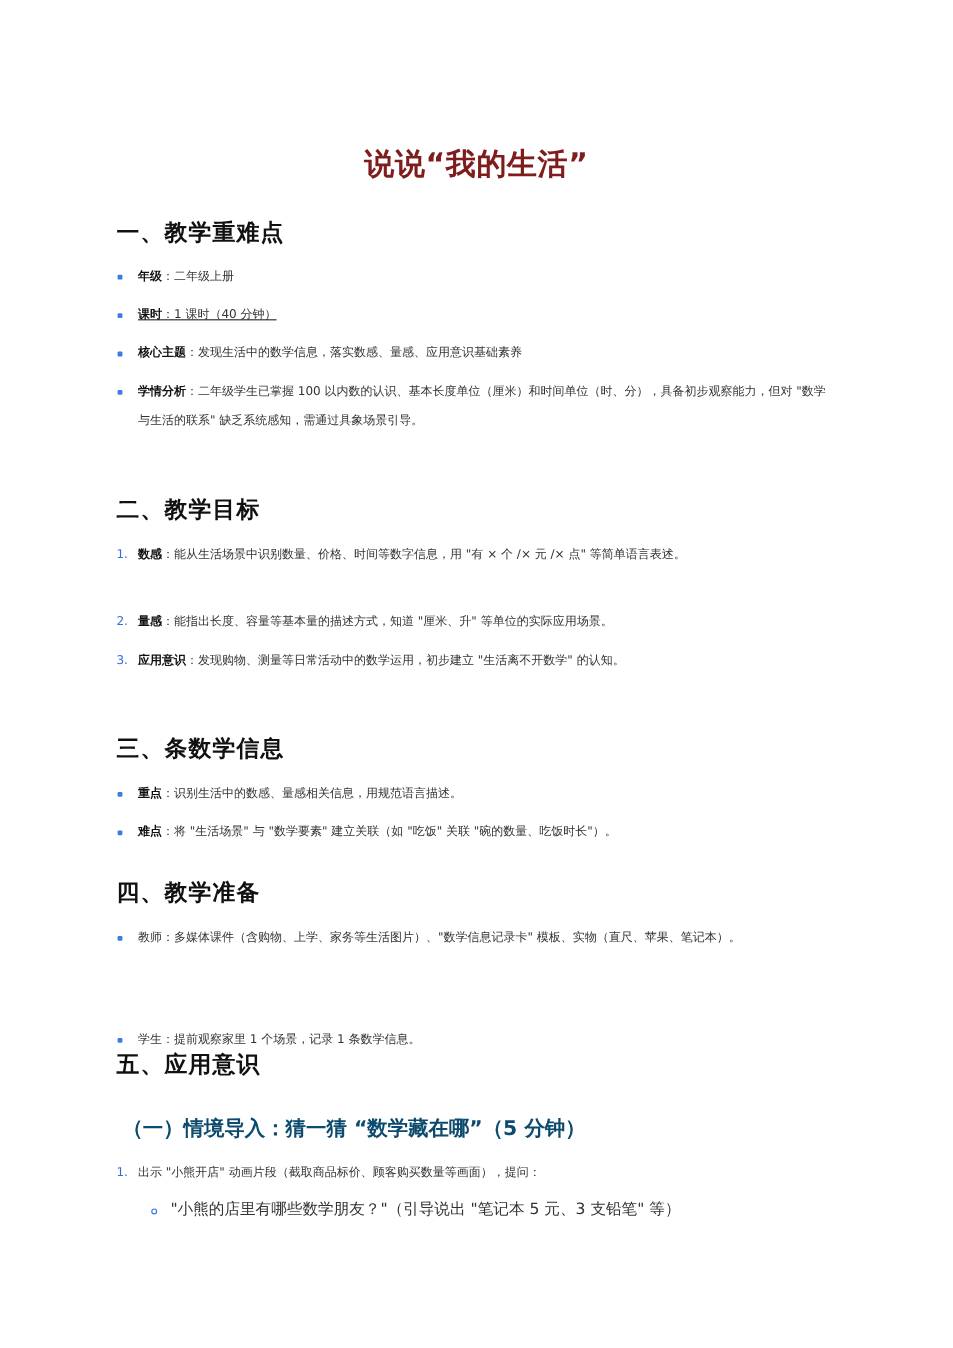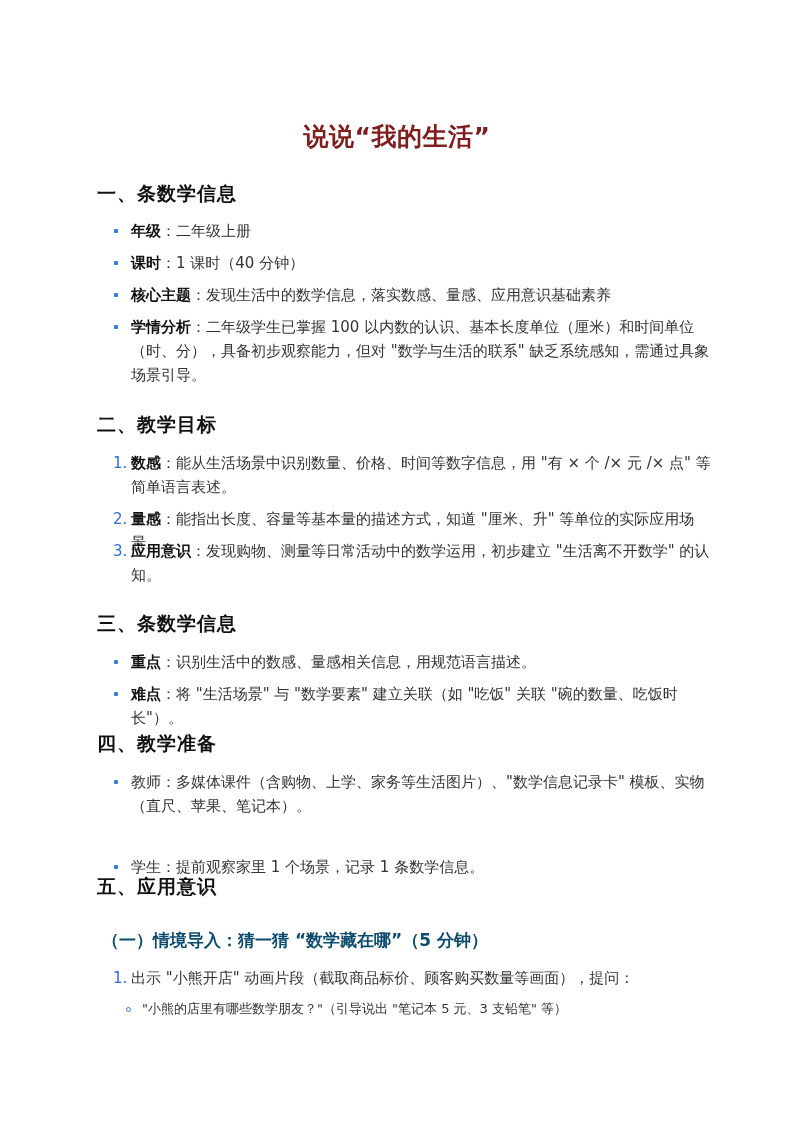--- a/index.html
+++ b/index.html
@@ -42,23 +42,23 @@
     }
     .h3 {
       position: absolute;
       left: 5px;
       font-size: 17px;
       font-weight: bold;
       color: #0c4a6e;
     }
     .item {
       position: absolute;
-      left: 16px;
+      left: 0;
       width: 600px;
-      font-size: 15px;
+      font-size: 10px;
       line-height: 24px;
       color: #333;
     }
     .item .marker {
       position: absolute;
       left: 0;
       top: 0;
       width: 16px;
       color: #2f6fd6;
     }
@@ -101,28 +101,28 @@
       margin-left: 17px;
     }
   </style>
 </head>
 <body>
 
 <div class="page">
 
   <div class="doc-title">说说“我的生活”</div>
 
-  <div class="h2" style="top:181px;">一、条数学信息</div>
+  <div class="h2" style="top:181px;">一、教学重难点</div>
 
   <div class="item" style="top:219px;">
     <span class="dot"></span>
     <span class="text"><span class="label">年级</span><span>：</span><span>二年级上册</span></span>
   </div>
 
-  <div class="item" style="top:251px;">
+  <div class="item" style="top:251px;text-decoration:underline;">
     <span class="dot"></span>
     <span class="text"><span class="label">课时</span><span>：</span><span>1 课时（40 分钟）</span></span>
   </div>
 
   <div class="item" style="top:283px;">
     <span class="dot"></span>
     <span class="text"><span class="label">核心主题</span><span>：</span><span>发现生活中的数学信息，落实数感、量感、应用意识基础素养</span></span>
   </div>
 
   <div class="item" style="top:315px;">

